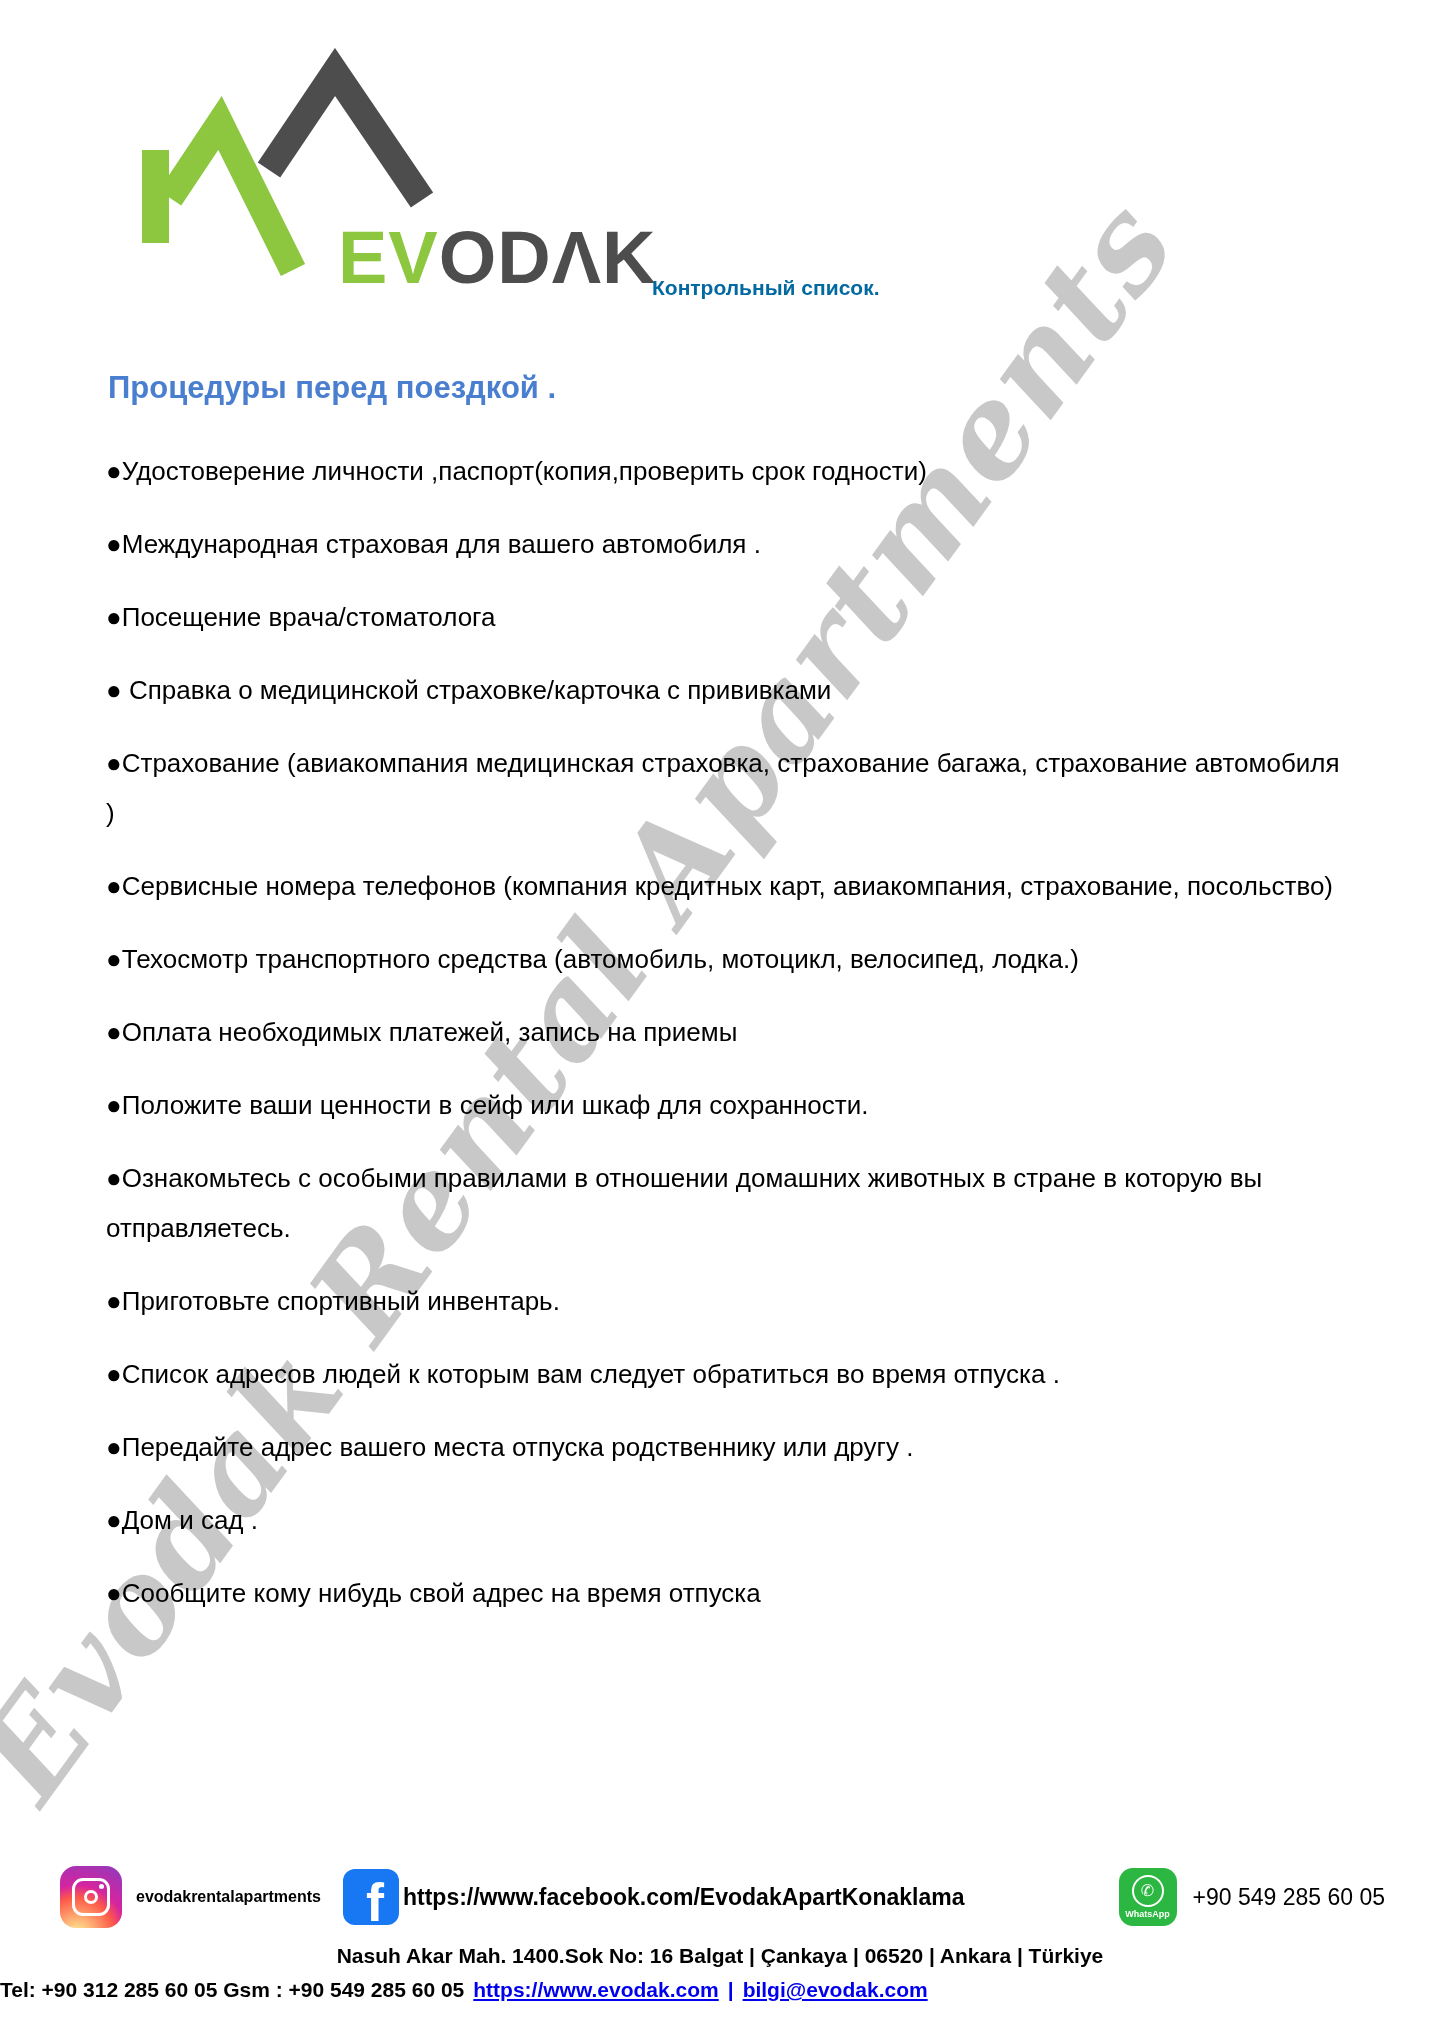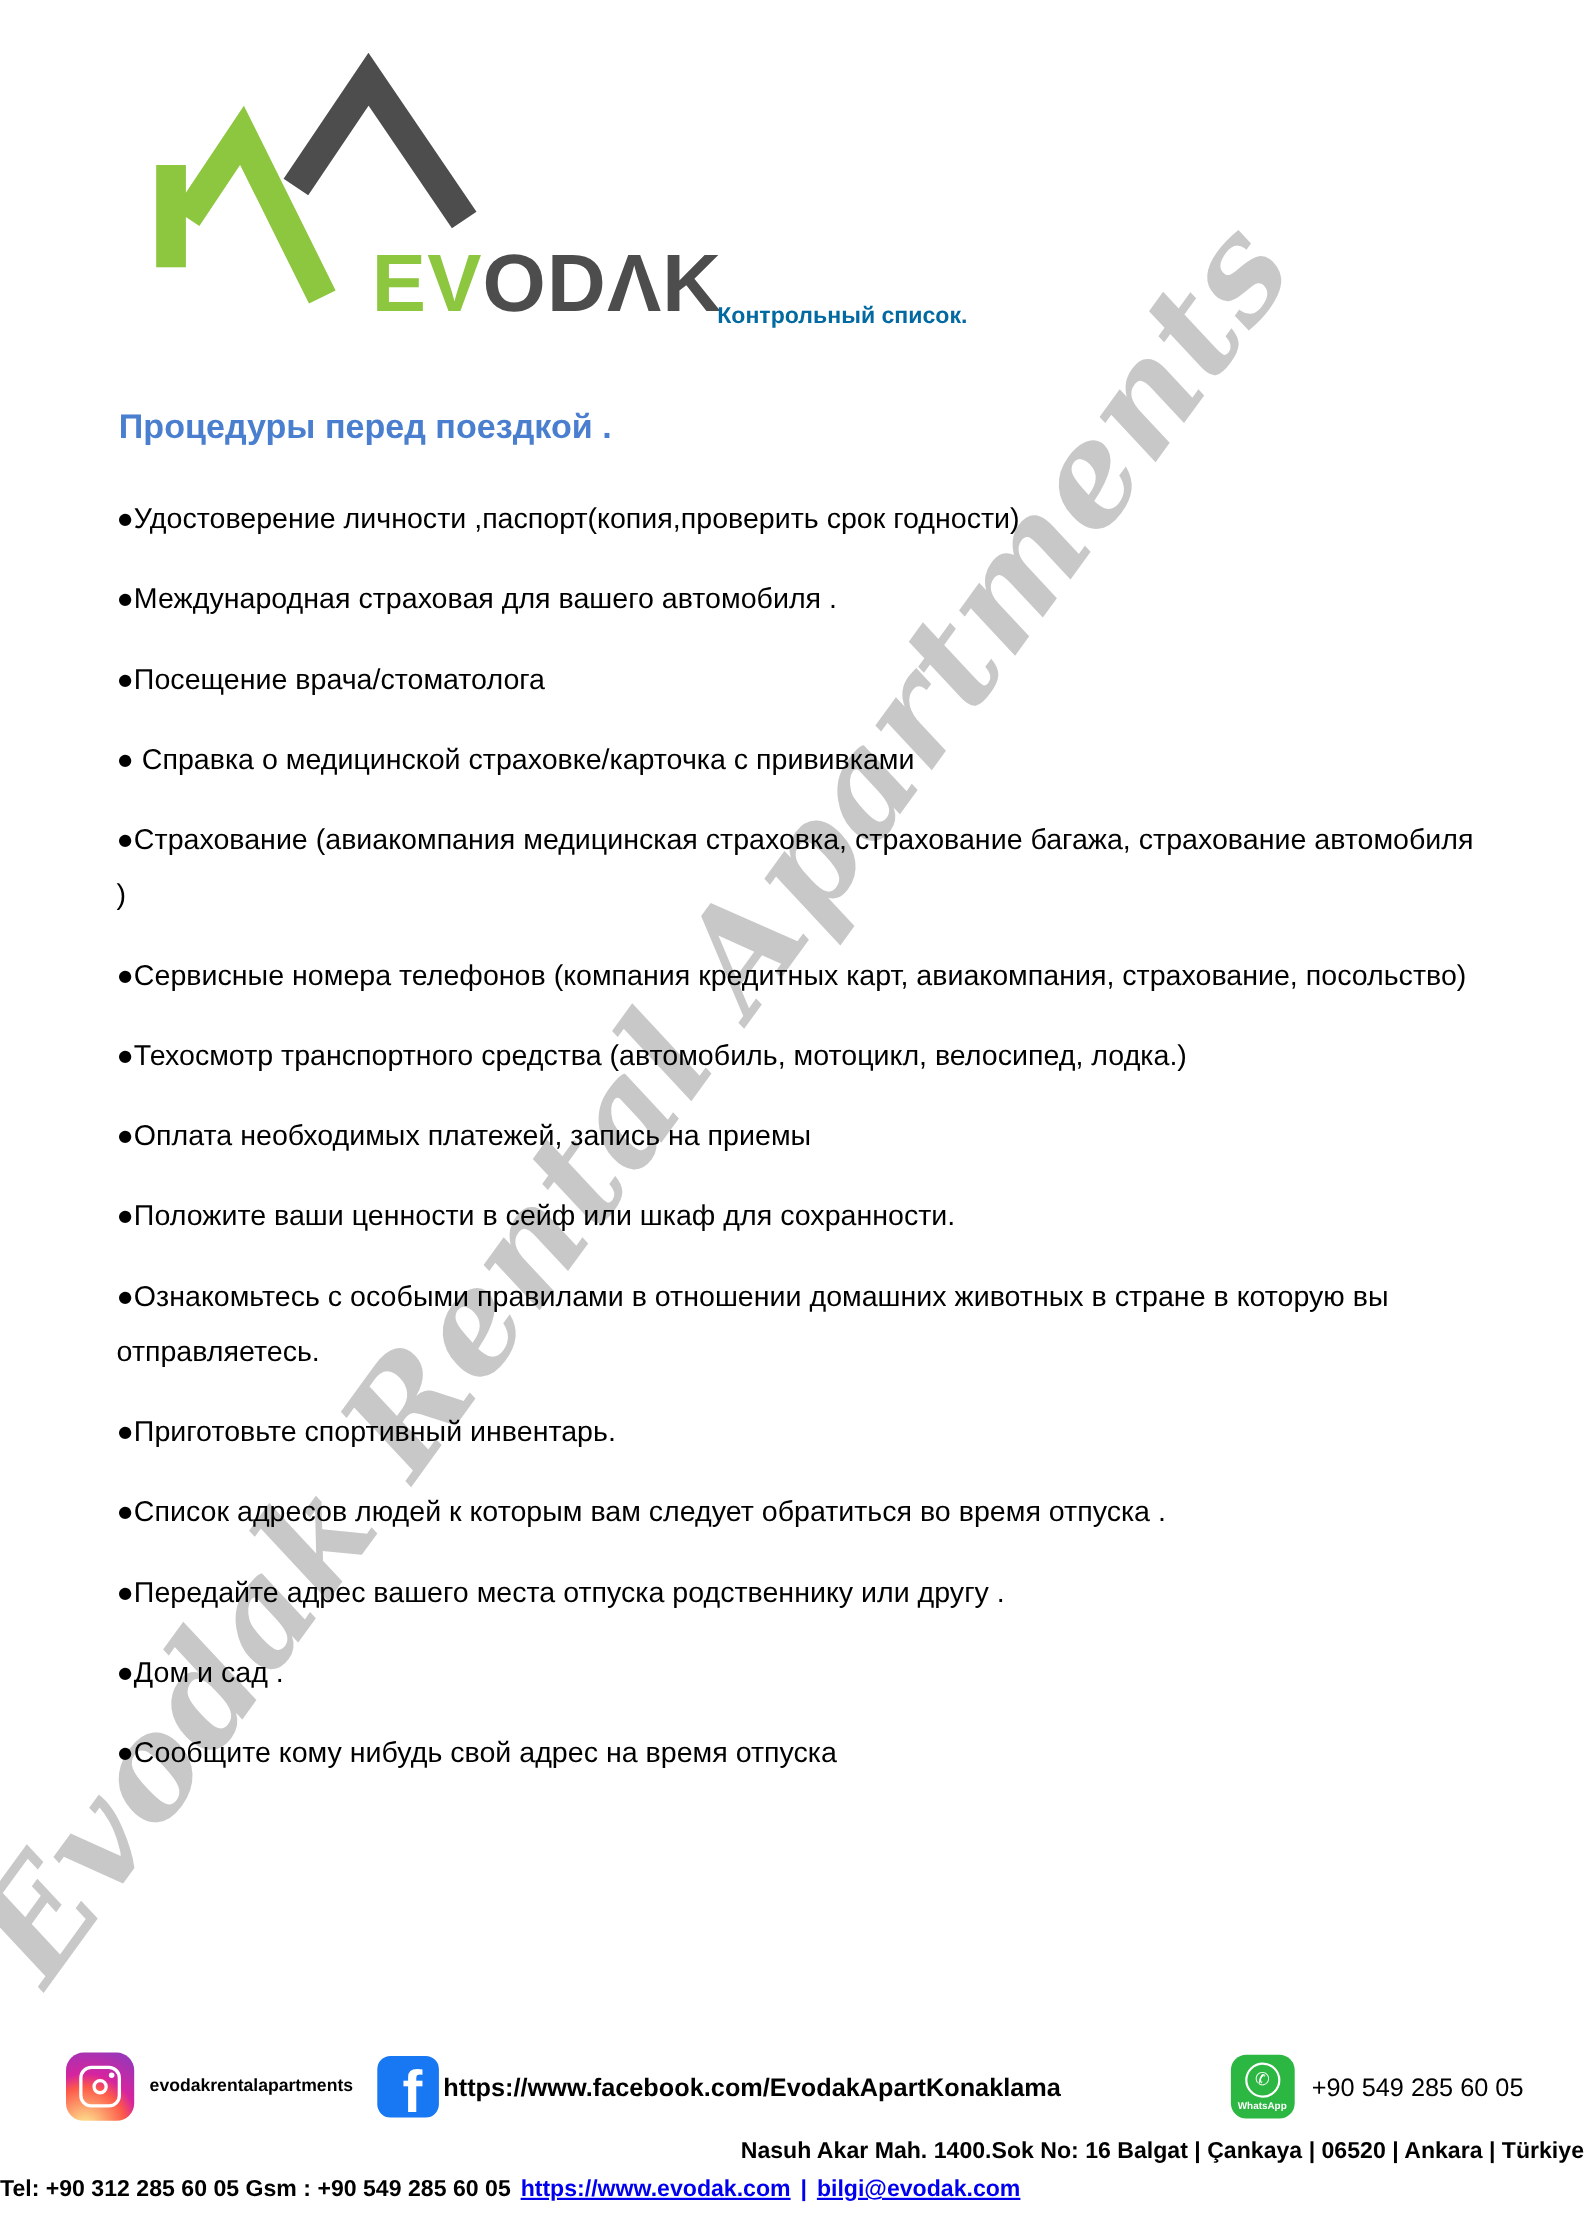--- a/index.html
+++ b/index.html
@@ -44,21 +44,21 @@
   .fb-f{font-size:54px;font-weight:bold;line-height:66px;transform:translateX(4px);}
   .fb-url{margin-left:4px;font-size:23px;font-weight:bold;white-space:nowrap;}
   .spacer{flex:1;}
   .wa-icon{width:58px;height:58px;border-radius:14px;background:#2bb741;flex:none;
     display:flex;flex-direction:column;align-items:center;justify-content:center;}
   .wa-glyph{width:28px;height:28px;border:2px solid #fff;border-radius:50%;
     color:#fff;font-size:16px;line-height:27px;text-align:center;}
   .wa-label{color:#fff;font-size:9px;font-weight:bold;margin-top:2px;}
   .wa-phone{margin-left:16px;font-size:23px;font-weight:normal;white-space:nowrap;}
   .address-row{
-    position:absolute;left:0;right:0;top:1944px;z-index:1;text-align:right;
+    position:absolute;left:0;right:0;top:1944px;z-index:1;text-align:center;
     font-size:21px;font-weight:bold;white-space:nowrap;
   }
   .contact-row{
     position:absolute;left:0;right:0;top:1978px;z-index:1;
     font-size:21px;font-weight:bold;white-space:nowrap;
   }
   .contact-row .lnk{color:#0000ee;text-decoration:underline;margin-left:9px;}
   .contact-row .sep{color:#0000ee;text-decoration:underline;margin-left:9px;}
 </style>
 </head>

